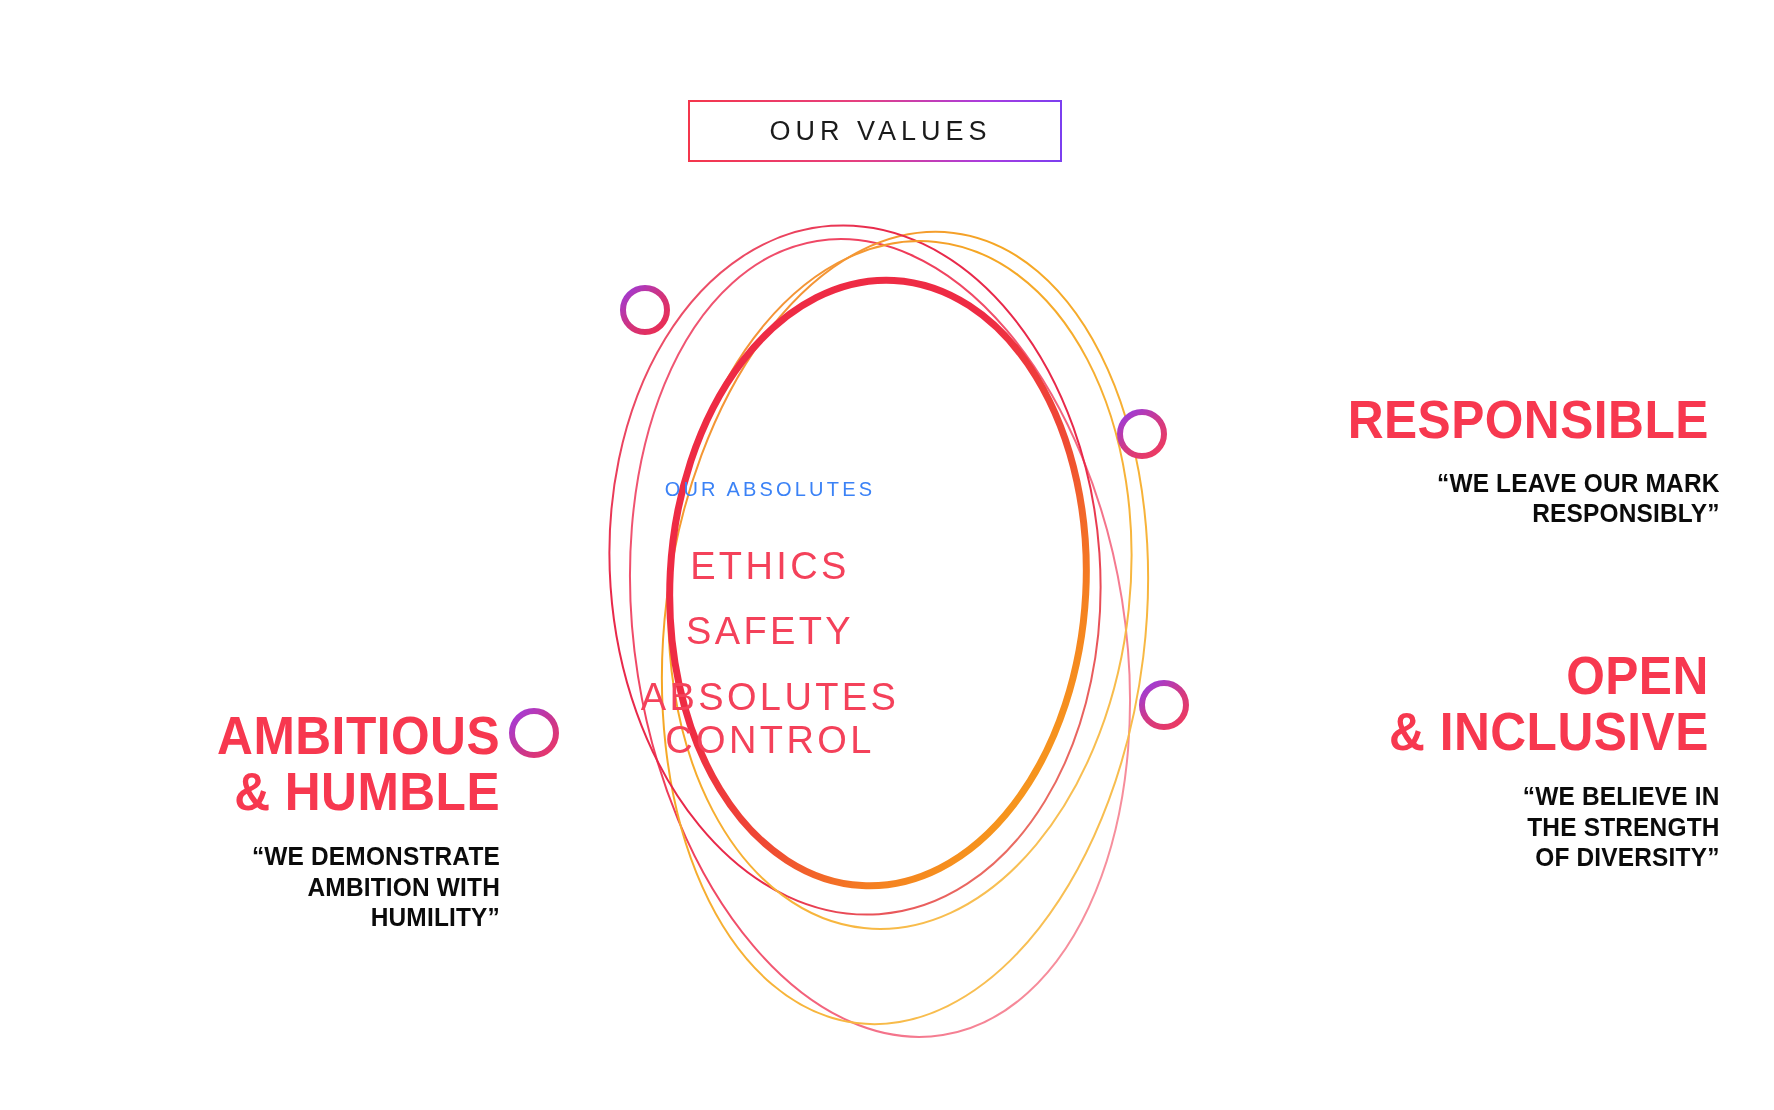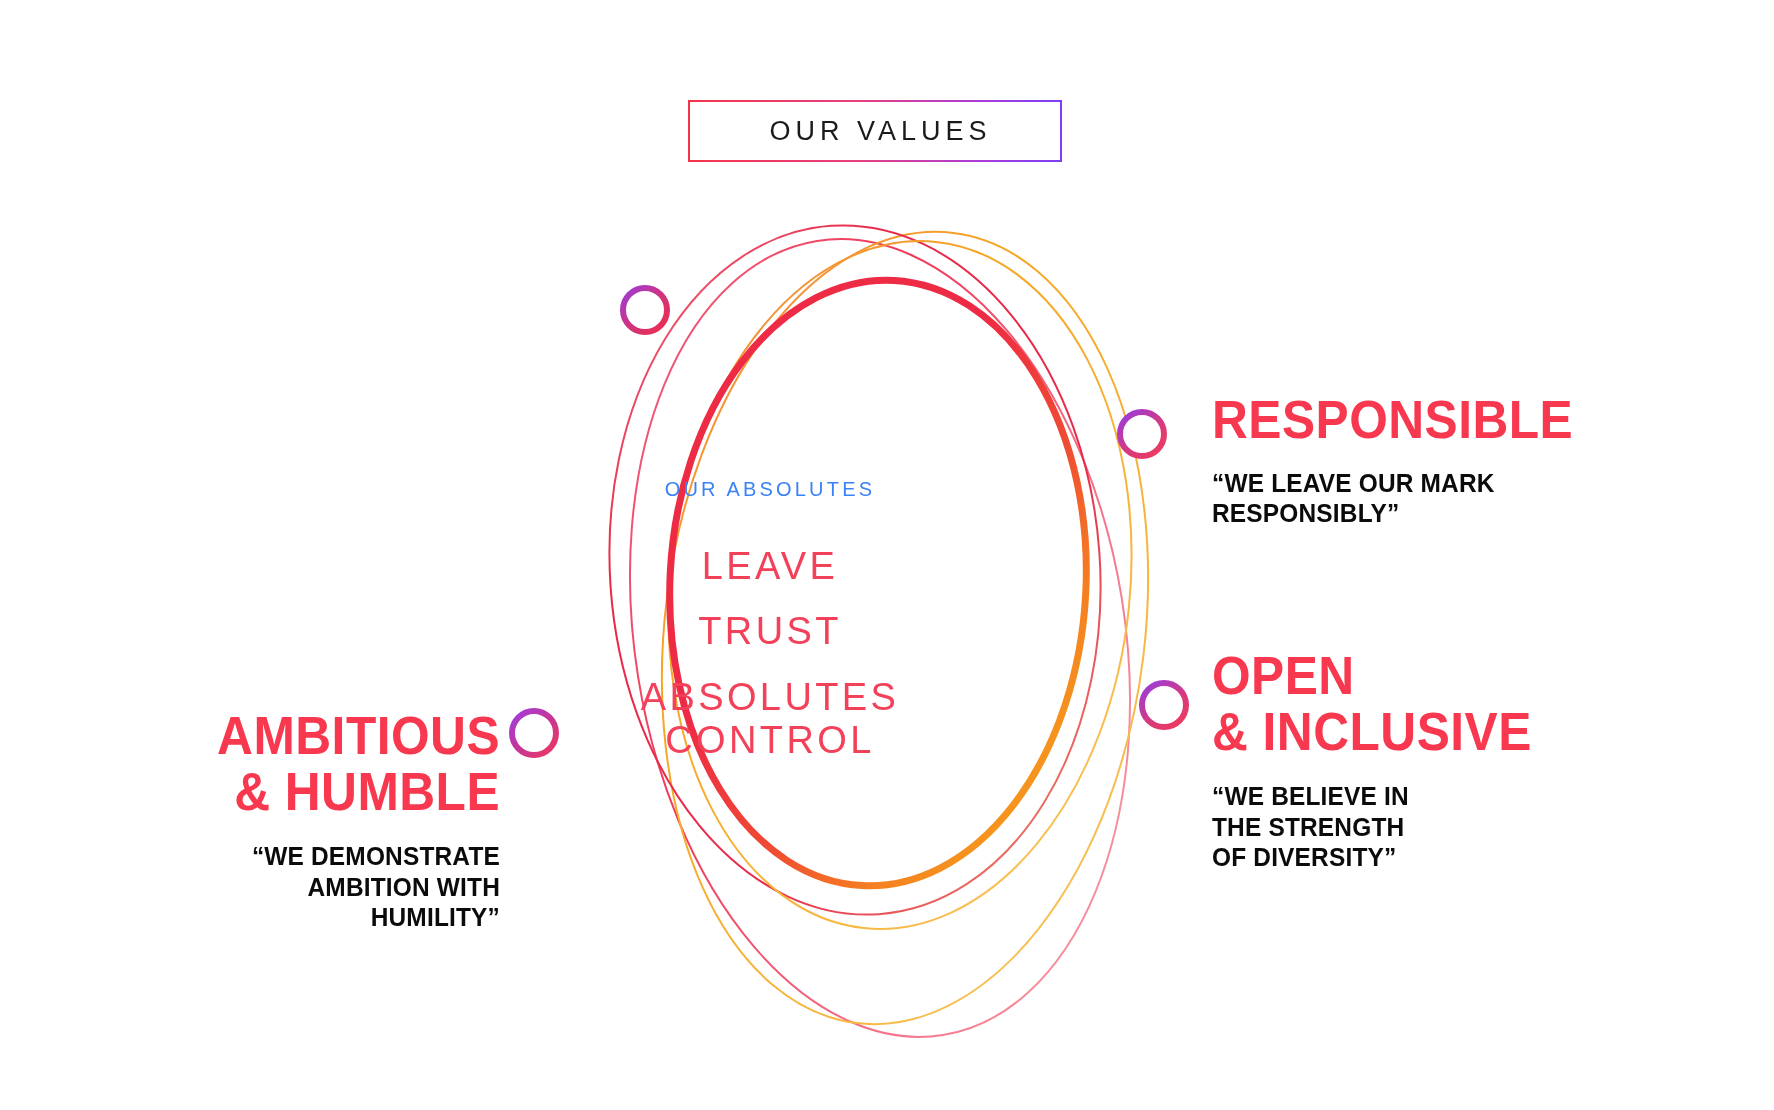--- a/index.html
+++ b/index.html
@@ -73,21 +73,21 @@
     font-size: 26px;
     line-height: 1.17;
     letter-spacing: 0.2px;
     color: #0b0b0b;
     white-space: pre-line;
     transform: scaleX(0.94);
   }
 
   .align-right { text-align: right; transform-origin: right center; }
   .align-right .value-title, .align-right .value-sub { transform-origin: right center; }
-  .align-left  { text-align: left; }
+  .align-left  { text-align: right; }
   .align-left .value-title, .align-left .value-sub { transform-origin: left center; }
 
   
   #block-trusted       { left: 150px;  top: 278px;  width: 400px; }
   #block-trusted .value-sub { margin-top: 18px; }
 
   #block-ambitious     { left: 30px;   top: 708px;  width: 470px; }
   #block-ambitious .value-sub { margin-top: 22px; }
 
   #block-responsible   { left: 1212px; top: 392px;  width: 540px; }
@@ -197,22 +197,22 @@
 
     <circle cx="1142" cy="434" r="22" fill="#ffffff" stroke="url(#gradNodePurplePink)" stroke-width="6"></circle>
 
     <circle cx="534" cy="733" r="22" fill="#ffffff" stroke="url(#gradNodeAmbitious)" stroke-width="6"></circle>
 
     <circle cx="1164" cy="705" r="22" fill="#ffffff" stroke="url(#gradNodePurplePink)" stroke-width="6"></circle>
   </svg>
 
   <div id="absolutes">
     <div class="absolutes-heading">OUR ABSOLUTES</div>
-    <div class="absolute-item">LEAVE</div>
-    <div class="absolute-item">TRUST</div>
+    <div class="absolute-item">ETHICS</div>
+    <div class="absolute-item">SAFETY</div>
     <div class="absolute-item">ABSOLUTES
 CONTROL</div>
   </div>
 
 
   <div class="value-block align-right" id="block-ambitious">
     <div class="value-title">AMBITIOUS
 &amp; HUMBLE</div>
     <div class="value-sub">“WE DEMONSTRATE
 AMBITION WITH

